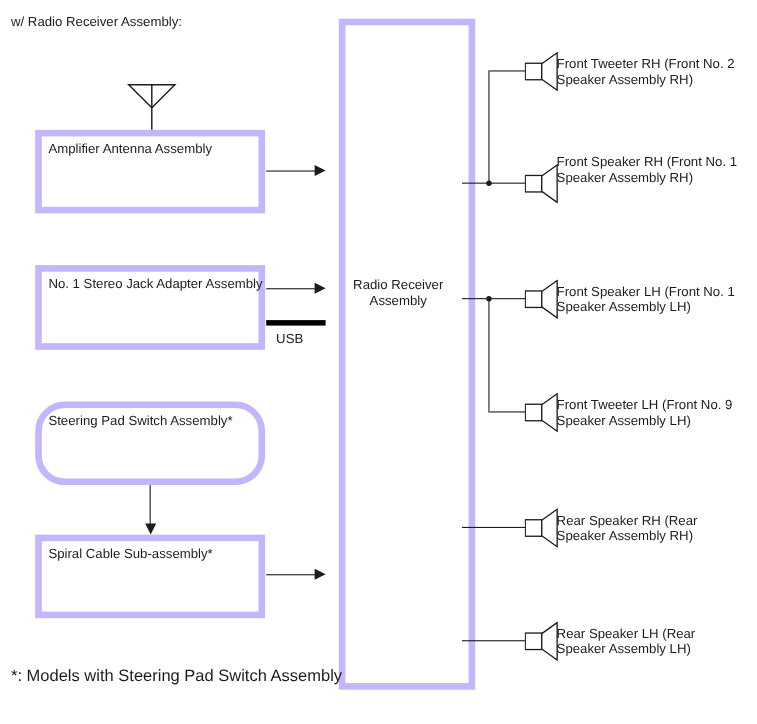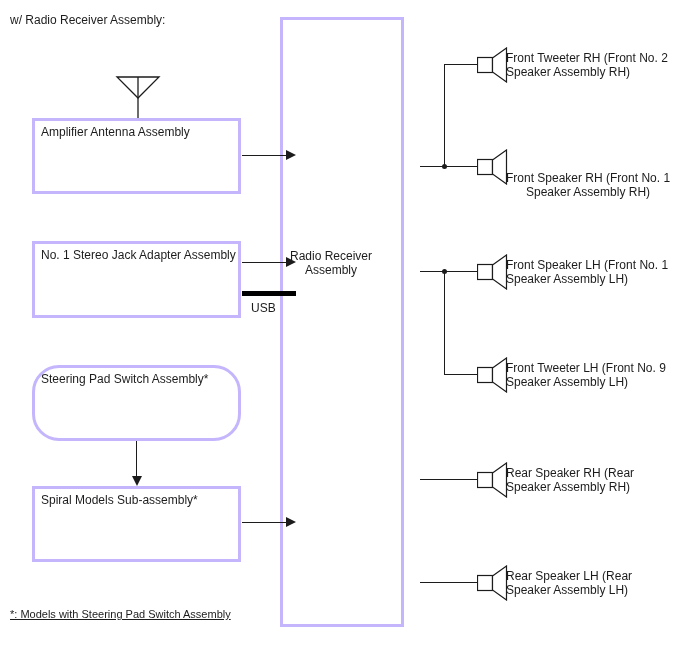--- a/index.html
+++ b/index.html
@@ -2,34 +2,34 @@
 <html><head>
 <meta charset="utf-8">
 <style>
   html,body{margin:0;padding:0;background:#ffffff;}
   .canvas{
     position:relative;width:688px;height:658px;background:#ffffff;
     font-family:"Liberation Sans","DejaVu Sans",sans-serif;
     color:#1c1c1c;overflow:hidden;
   }
   .txt{position:absolute;font-size:12px;line-height:14px;white-space:nowrap;}
-  .box{position:absolute;border:3px solid #c4b5fd;background:#ffffff;box-sizing:border-box;}
+  .box{position:absolute;border:6px solid #c4b5fd;background:#ffffff;box-sizing:border-box;}
   .box .lbl{position:absolute;left:6px;top:4px;font-size:12px;line-height:14px;white-space:nowrap;}
   .hline{position:absolute;height:1px;background:#1c1c1c;}
   .vline{position:absolute;width:1px;background:#1c1c1c;}
   .thickline{position:absolute;height:5px;background:#000000;}
   .arr-right{position:absolute;width:0;height:0;
     border-left:10px solid #1c1c1c;border-top:5px solid transparent;border-bottom:5px solid transparent;}
   .arr-down{position:absolute;width:0;height:0;
     border-top:10px solid #1c1c1c;border-left:5px solid transparent;border-right:5px solid transparent;}
   .dot{position:absolute;width:5px;height:5px;border-radius:50%;background:#1c1c1c;}
   .spk{position:absolute;width:31px;height:36px;}
   .spk-txt{position:absolute;left:506px;font-size:12px;line-height:14px;}
   .spk-txt span{display:block;white-space:nowrap;}
-  .note{position:absolute;font-size:11px;line-height:13px;white-space:nowrap;text-decoration:underline;}
+  .note{position:absolute;font-size:15px;line-height:13px;white-space:nowrap;}
   svg{display:block;}
 </style>
 </head>
 <body>
 
 <div class="canvas">
 
   <div class="txt" style="left:10px;top:13px;">w/ Radio Receiver Assembly:</div>
 
   <div style="position:absolute;left:114px;top:75px;">
@@ -42,24 +42,24 @@
   <div class="box" style="left:32px;top:118px;width:209px;height:76px;">
     <div class="lbl">Amplifier Antenna Assembly</div>
   </div>
   <div class="box" style="left:32px;top:241px;width:209px;height:77px;">
     <div class="lbl">No. 1 Stereo Jack Adapter Assembly</div>
   </div>
   <div class="box" style="left:32px;top:365px;width:209px;height:76px;border-radius:27px;">
     <div class="lbl">Steering Pad Switch Assembly*</div>
   </div>
   <div class="box" style="left:32px;top:486px;width:209px;height:76px;">
-    <div class="lbl">Spiral Models Sub-assembly*</div>
+    <div class="lbl">Spiral Cable Sub-assembly*</div>
   </div>
 
-  <div class="box" style="left:280px;top:17px;width:124px;height:610px;">
+  <div class="box" style="left:308px;top:17px;width:124px;height:610px;">
     <div class="lbl" style="left:7px;top:229px;">
       <span style="display:block;">Radio Receiver</span>
       <span style="display:block;text-align:center;">Assembly</span>
     </div>
   </div>
 
   <div class="hline" style="left:242px;top:155px;width:45px;"></div>
   <div class="arr-right" style="left:286px;top:150px;"></div>
 
   <div class="hline" style="left:242px;top:262px;width:45px;"></div>
@@ -121,21 +121,21 @@
     <svg width="31" height="36" viewBox="0 0 31 36">
         <rect x="0.5" y="10.5" width="15" height="15" fill="#ffffff" stroke="#1c1c1c" stroke-width="1.2"></rect>
         <polygon points="15.5,11 29.5,1 29.5,35 15.5,25" fill="#ffffff" stroke="#1c1c1c" stroke-width="1.2"></polygon>
       </svg>
   </div>
 
   <div class="spk-txt" style="top:51px;">
     <span>Front Tweeter RH (Front No. 2</span>
     <span>Speaker Assembly RH)</span>
   </div>
-  <div class="spk-txt" style="top:171px;text-align:center;">
+  <div class="spk-txt" style="top:140px;">
     <span>Front Speaker RH (Front No. 1</span>
     <span>Speaker Assembly RH)</span>
   </div>
   <div class="spk-txt" style="top:258px;">
     <span>Front Speaker LH (Front No. 1</span>
     <span>Speaker Assembly LH)</span>
   </div>
   <div class="spk-txt" style="top:361px;">
     <span>Front Tweeter LH (Front No. 9</span>
     <span>Speaker Assembly LH)</span>

